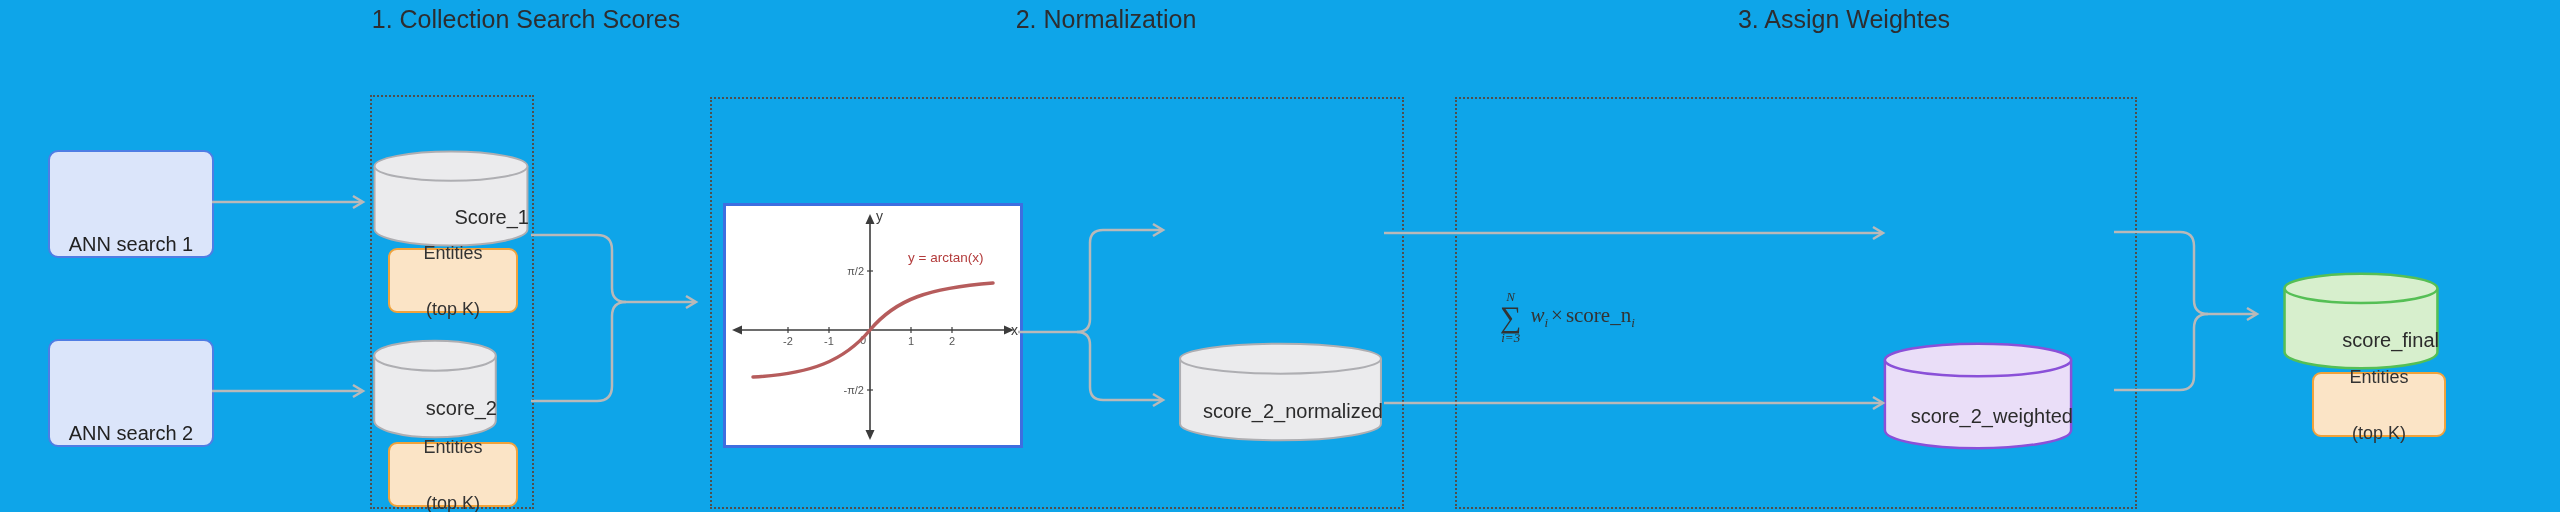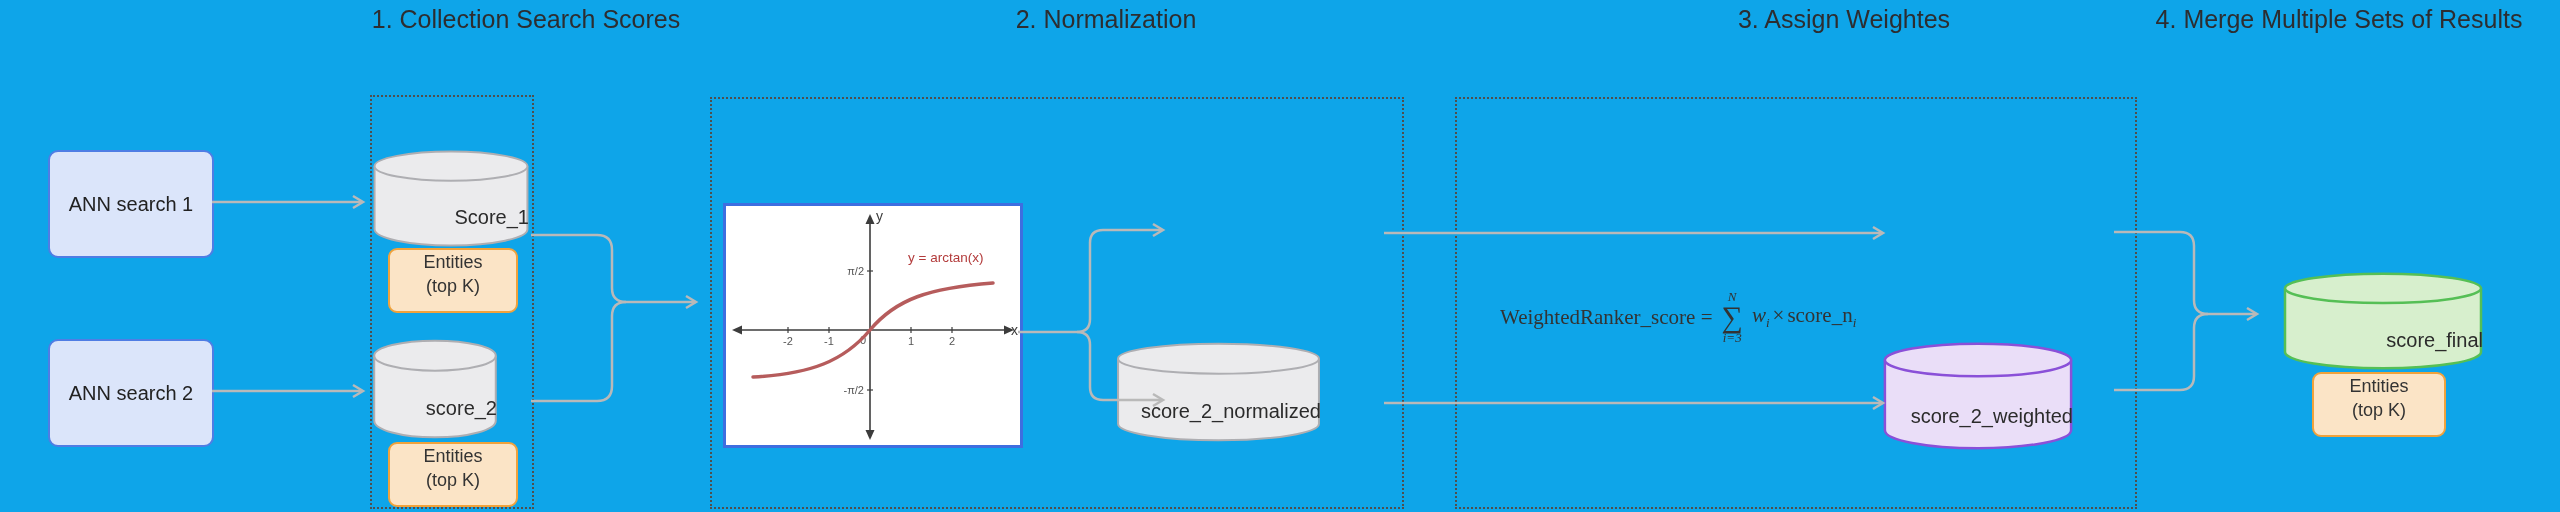--- a/index.html
+++ b/index.html
@@ -10,38 +10,38 @@
   .step-title{
     position:absolute;top:5px;transform:translateX(-50%);
     font-size:25px;font-weight:400;color:var(--text);white-space:nowrap;
   }
   .section-box{
     position:absolute;border:2.5px dotted var(--dash);background:transparent;
   }
   .ann-box{
     position:absolute;width:162px;height:104px;border-radius:10px;
     background:var(--ann-fill);border:2.5px solid var(--ann-stroke);
-    display:flex;align-items:center;justify-content:center;
+    display:flex;align-items:flex-end;justify-content:center;
     font-size:20px;color:#222;
   }
   .cyl{position:absolute;}
   .cyl svg{position:absolute;inset:0;width:100%;height:100%;overflow:visible;}
   .cyl path,.cyl ellipse{vector-effect:non-scaling-stroke;}
   .cyl.gray path,.cyl.gray ellipse{fill:var(--gray-fill);stroke:var(--gray-stroke);stroke-width:2;}
   .cyl.purple path,.cyl.purple ellipse{fill:var(--purple-fill);stroke:var(--purple-stroke);stroke-width:2.5;}
   .cyl.green path,.cyl.green ellipse{fill:var(--green-fill);stroke:var(--green-stroke);stroke-width:2.5;}
   .cyl-label{
     position:absolute;left:0;right:0;top:58%;text-align:right;
     font-size:20px;color:#2b2b2b;white-space:nowrap;
   }
   .entities-box{
     position:absolute;border-radius:9px;background:var(--orange-fill);
     border:2.5px solid var(--orange-stroke);
-    display:flex;flex-direction:column;align-items:center;justify-content:flex-start;
-    font-size:18px;line-height:24px;color:#333;text-align:center;
+    display:flex;flex-direction:column;align-items:center;justify-content:center;
+    font-size:18px;line-height:24px;color:#333;text-align:center;gap:32px;
   }
   .plot-box{
     position:absolute;left:723px;top:203px;width:294px;height:239px;
     border:3px solid var(--plot-border);background:#fff;box-sizing:content-box;
   }
   .plot-box svg{width:100%;height:100%;display:block;}
   .plot-axis{stroke:var(--axis);stroke-width:1.6;}
   .plot-arrow{fill:var(--axis);}
   .plot-tick{stroke:var(--axis);stroke-width:1.2;}
   .plot-ticklabel{font-size:11px;fill:#555;font-family:"Liberation Sans","DejaVu Sans",sans-serif;}
@@ -64,21 +64,20 @@
   .f-times{margin:0 3px;}
 </style>
 </head>
 <body>
 
 <div class="canvas">
 
   <div class="step-title" style="left:526px">1. Collection Search Scores</div>
   <div class="step-title" style="left:1106px">2. Normalization</div>
   <div class="step-title" style="left:1844px">3. Assign Weightes</div>
-  <div class="step-title" style="left:2339px">4. Merge Multiple Sets of Results</div>
 
   <div class="section-box" style="left:370px;top:95px;width:160px;height:410px"></div>
   <div class="section-box" style="left:710px;top:97px;width:690px;height:408px"></div>
   <div class="section-box" style="left:1455px;top:97px;width:678px;height:408px"></div>
 
   <div class="ann-box" style="left:48px;top:150px">
     <span>ANN search 1</span>
   </div>
   <div class="ann-box" style="left:48px;top:339px">
     <span>ANN search 2</span>
@@ -134,47 +133,46 @@
       <text class="plot-ticklabel" x="138" y="188" text-anchor="end">-π/2</text>
 
       <text class="plot-axislabel" x="150" y="15">y</text>
       <text class="plot-axislabel" x="292" y="129" text-anchor="end">x</text>
 
       <path class="plot-curve" d="M27,171 C85,168 118,155 144,124 C170,93 203,82 267,77"></path>
       <text class="plot-title" x="182" y="56">y = arctan(x)</text>
     </svg>
   </div>
 
-  <div class="cyl gray" style="left:1116px;top:342px;width:205px;height:100px">
+  <div class="cyl gray" style="left:1178px;top:342px;width:205px;height:100px">
     <svg viewBox="0 0 200 120" preserveAspectRatio="none" aria-hidden="true">
       <path d="M2,20 L2,98 A98,20 0 0 0 198,98 L198,20"></path>
       <ellipse cx="100" cy="20" rx="98" ry="18"></ellipse>
     </svg>
     <span class="cyl-label">score_2_normalized</span>
   </div>
 
   <div class="formula">
-    <span>WeightedRanker_score =</span>
     <span class="sigma-stack">
       <span class="sigma-top">N</span>
       <span class="sigma-mid">∑</span>
       <span class="sigma-bot">i=3</span>
     </span>
     <span class="f-rhs"><i>w</i><sub>i</sub><span class="f-times">×</span><span>score_n</span><sub>i</sub></span>
   </div>
 
   <div class="cyl purple" style="left:1883px;top:342px;width:190px;height:108px">
     <svg viewBox="0 0 200 120" preserveAspectRatio="none" aria-hidden="true">
       <path d="M2,20 L2,98 A98,20 0 0 0 198,98 L198,20"></path>
       <ellipse cx="100" cy="20" rx="98" ry="18"></ellipse>
     </svg>
     <span class="cyl-label">score_2_weighted</span>
   </div>
 
-  <div class="cyl green" style="left:2283px;top:272px;width:200px;height:98px">
+  <div class="cyl green" style="left:2283px;top:272px;width:156px;height:98px">
     <svg viewBox="0 0 200 120" preserveAspectRatio="none" aria-hidden="true">
       <path d="M2,20 L2,98 A98,20 0 0 0 198,98 L198,20"></path>
       <ellipse cx="100" cy="20" rx="98" ry="18"></ellipse>
     </svg>
     <span class="cyl-label">score_final</span>
   </div>
   <div class="entities-box" style="left:2312px;top:372px;width:130px;height:61px">
     <span>Entities</span>
     <span>(top K)</span>
   </div>

